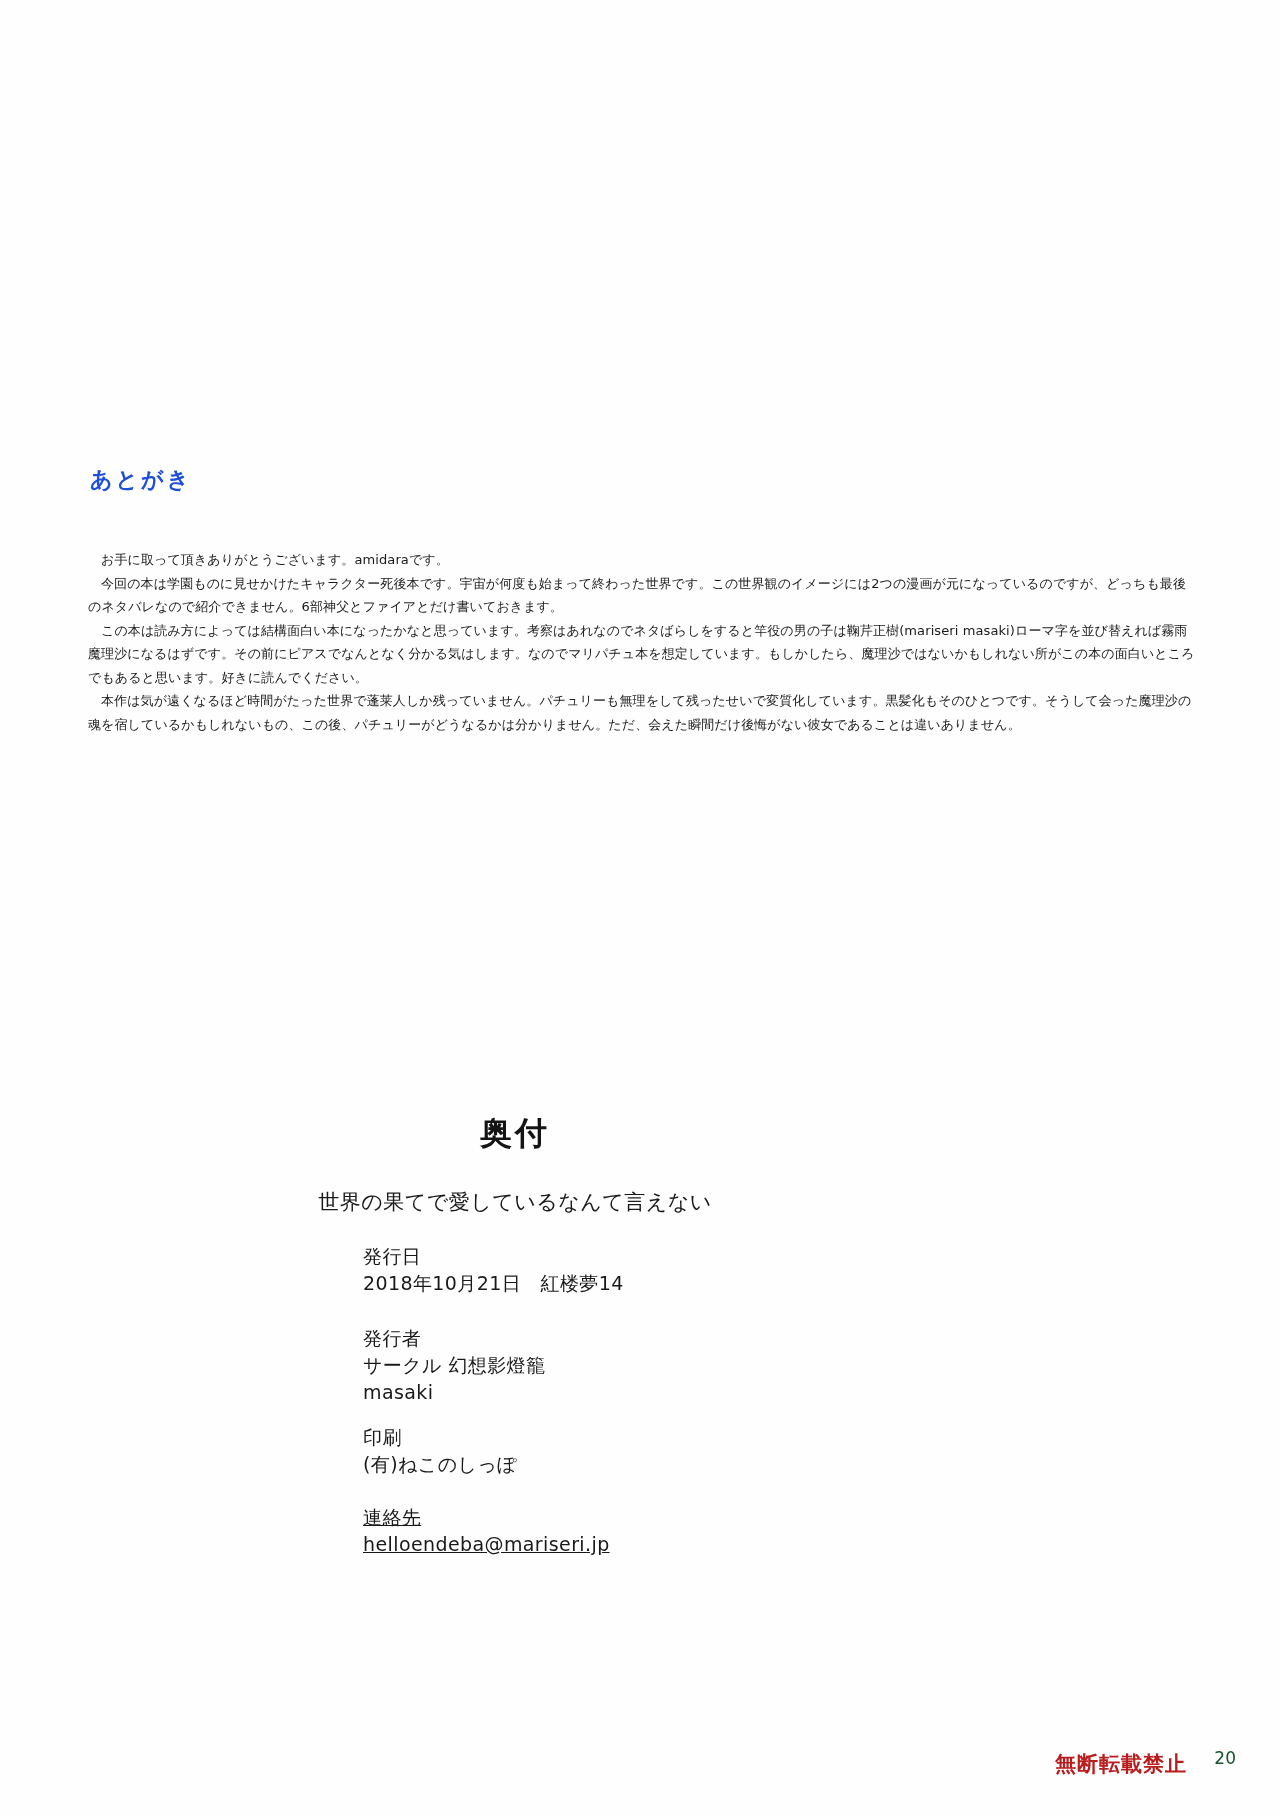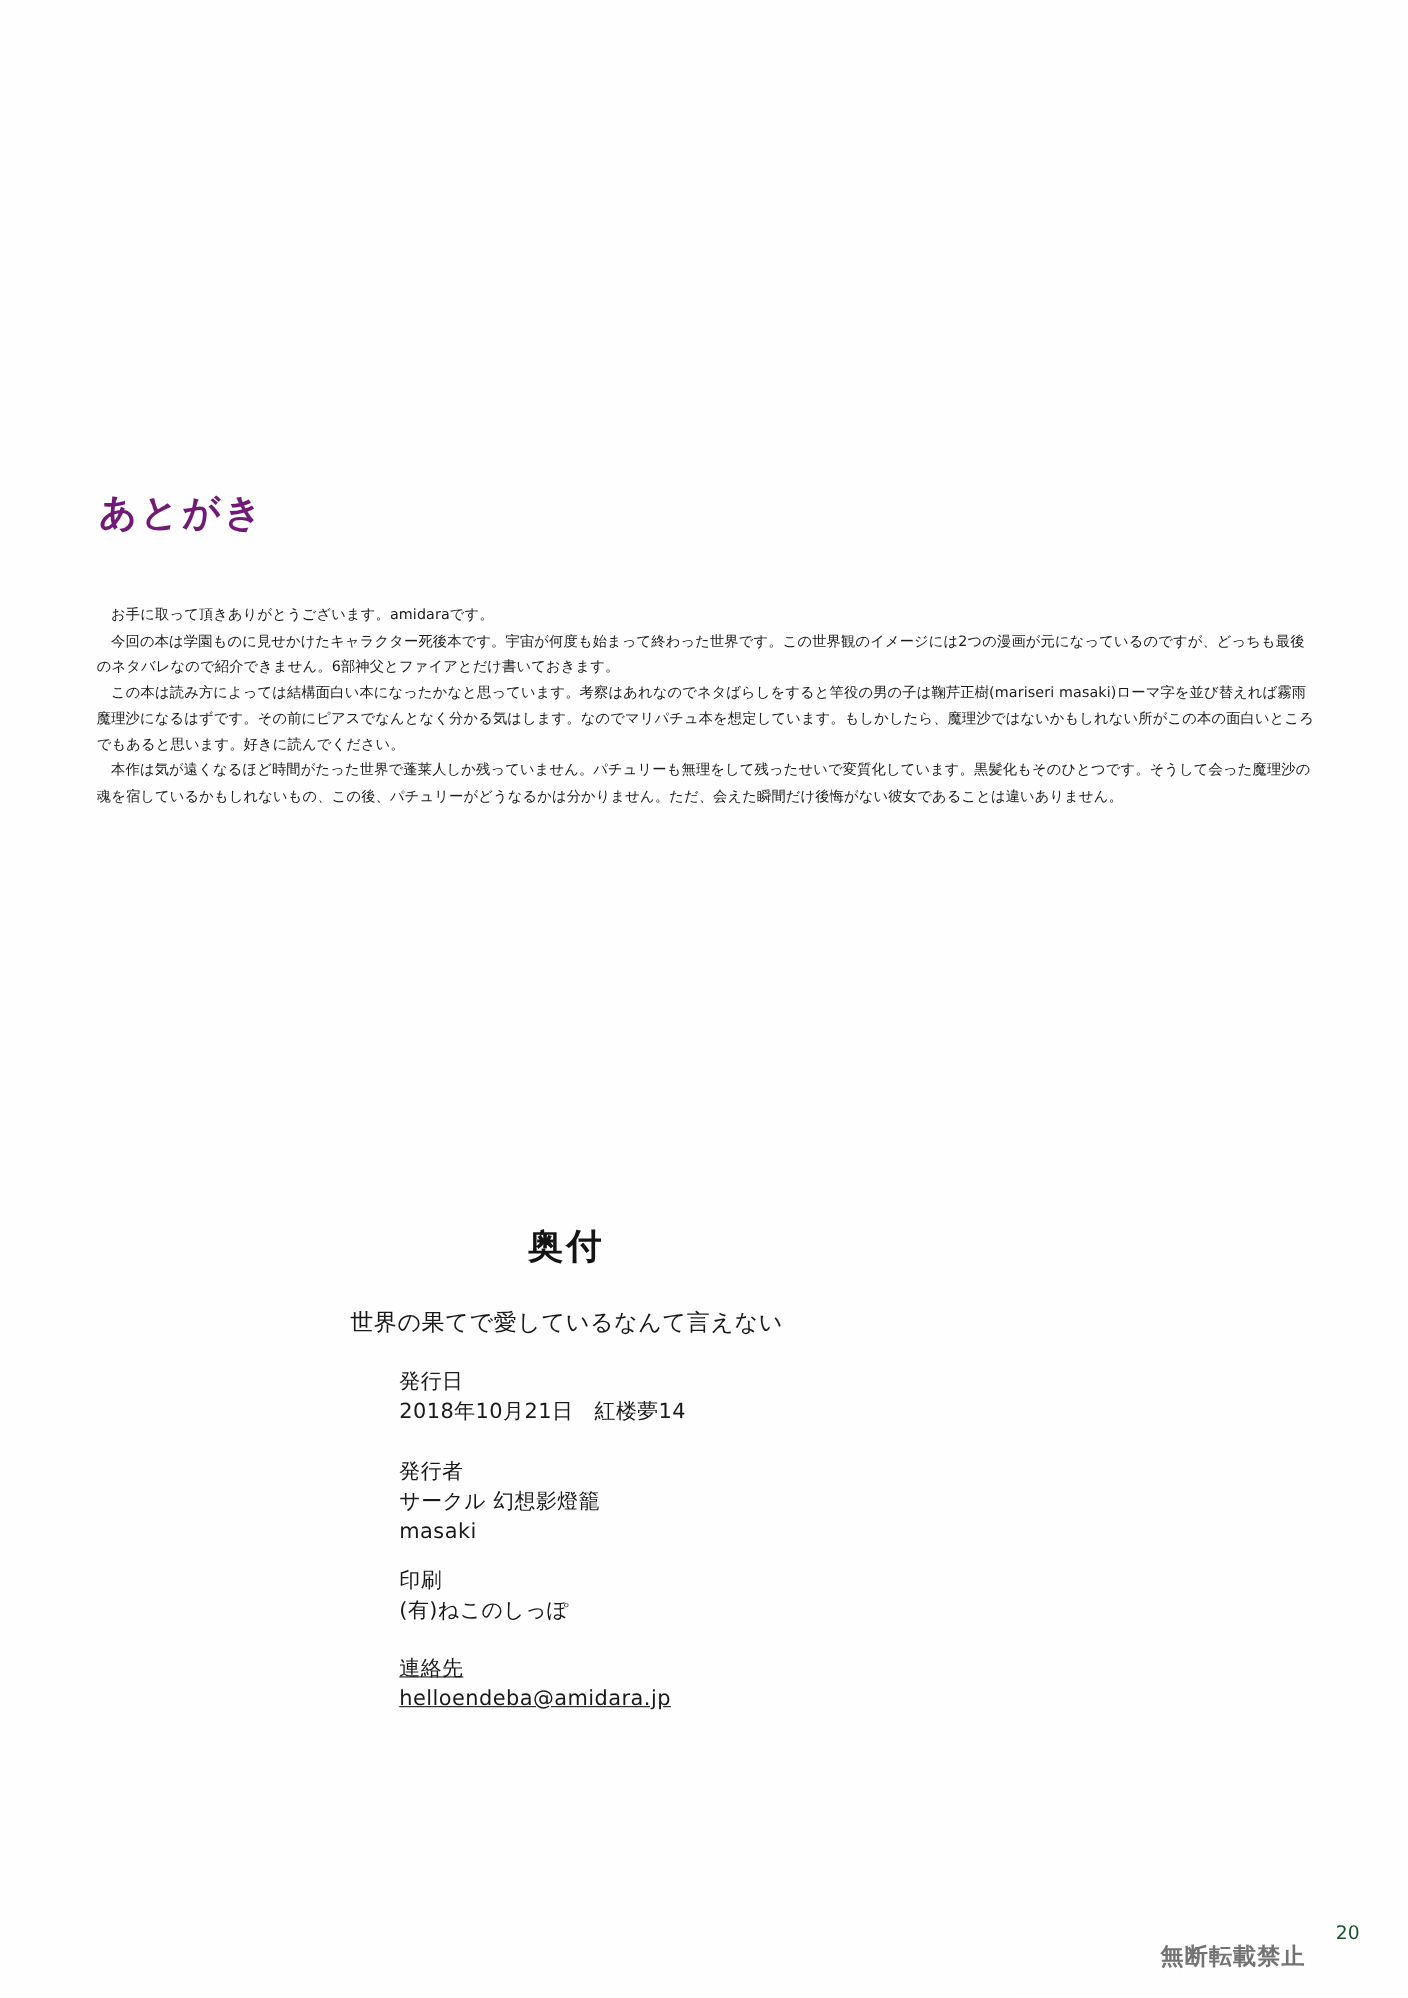--- a/index.html
+++ b/index.html
@@ -22,25 +22,25 @@
     top: 0;
     width: 1280px;
     height: 1816px;
     background: #fefefe;
   }
 
   
   .afterword-heading {
     position: absolute;
     left: 90px;
-    top: 443px;
-    font-size: 34px;
+    top: 465px;
+    font-size: 22px;
     font-weight: bold;
     letter-spacing: 3px;
-    color: #701a75;
+    color: #1d4ed8;
   }
 
   .afterword-body {
     position: absolute;
     left: 88px;
     top: 548px;
     width: 1110px;
     font-size: 13px;
     line-height: 23.5px;
     color: #1a1a1a;
@@ -91,25 +91,25 @@
   .cb-2 { top: 1325px; }
   .cb-3 { top: 1424px; }
   .cb-4 { top: 1504px; text-decoration: underline; }
 
   .mono-ish { font-family: "DejaVu Sans", "Liberation Sans", sans-serif; }
 
   
   .no-reprint {
     position: absolute;
     right: 93px;
-    bottom: 24px;
+    bottom: 38px;
     font-size: 21px;
     font-weight: bold;
     letter-spacing: 1px;
-    color: #737373;
+    color: #b91c1c;
   }
   .page-number {
     position: absolute;
     right: 44px;
     bottom: 48px;
     font-size: 17px;
     color: #14532d;
   }
 </style>
 </head>
@@ -141,20 +141,20 @@
     <span class="value mono-ish">masaki</span>
   </div>
 
   <div class="colophon-block cb-3">
     <span class="label">印刷</span>
     <span class="value">(有)ねこのしっぽ</span>
   </div>
 
   <div class="colophon-block cb-4">
     <span class="label">連絡先</span>
-    <span class="value mono-ish">helloendeba@amidara.jp</span>
+    <span class="value mono-ish">helloendeba@mariseri.jp</span>
   </div>
 
   <div class="no-reprint">無断転載禁止</div>
 
   <div class="page-number">20</div>
 
 </div>
 
 </body></html>

